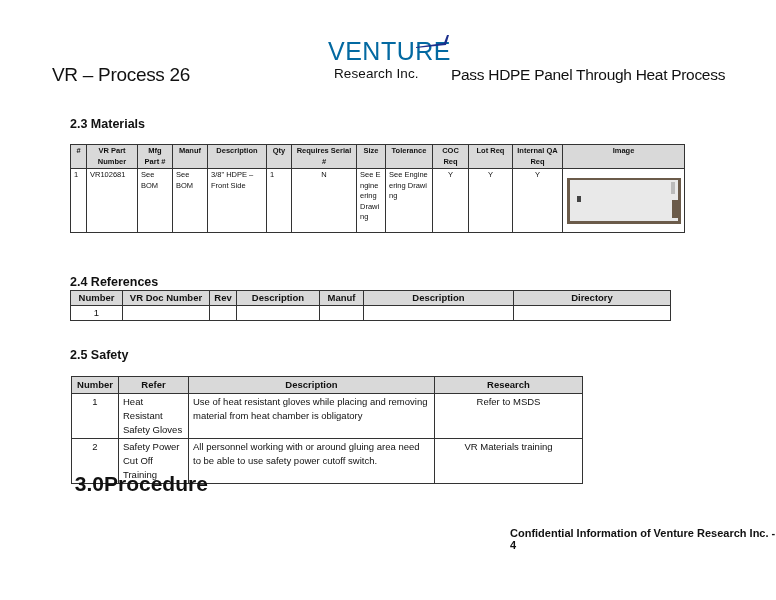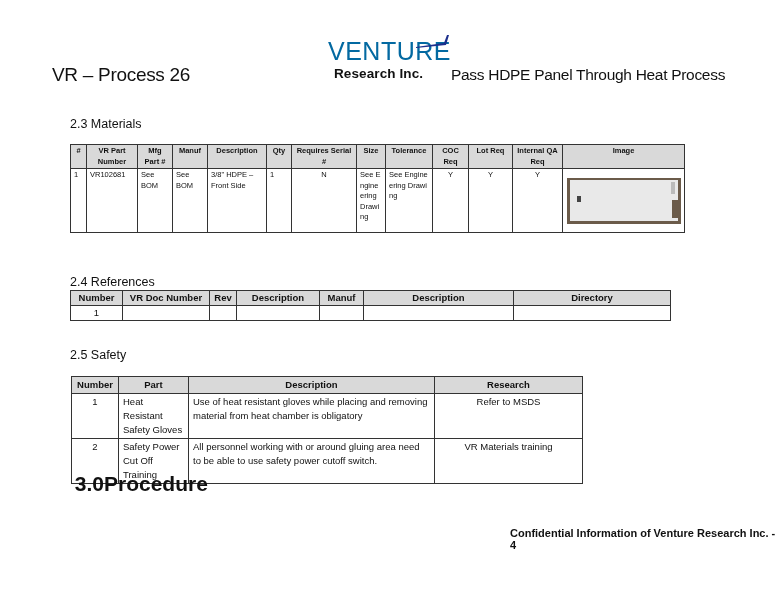--- a/index.html
+++ b/index.html
@@ -6,23 +6,23 @@
   body {
     width: 776px; height: 600px; background: #ffffff; position: relative; overflow: hidden;
     font-family: "Liberation Sans", sans-serif; color: #111;
   }
   .abs { position: absolute; }
   .hdr-left { left: 34px; top: 64px; font-size: 19px; font-family: "Liberation Sans Narrow", "Liberation Sans", sans-serif; letter-spacing: -0.3px; margin-left: 18px; }
   .hdr-right { left: 451px; top: 66px; font-size: 15.5px; letter-spacing: -0.3px; }
   .logo { left: 328px; top: 35px; width: 122px; height: 50px; }
   .logo-venture { position: absolute; left: 0; top: 2px; font-size: 25px; font-weight: normal; color: #0369a1; letter-spacing: 0.5px; font-family: "Liberation Sans", sans-serif; line-height: 28px; }
   .logo-swoosh { position: absolute; left: 88px; top: 0; }
-  .logo-research { position: absolute; left: 6px; top: 31px; font-size: 13.5px; font-weight: bold; color: #111; letter-spacing: 0.1px; }
+  .logo-research { position: absolute; left: 6px; top: 31px; font-size: 13.5px; font-weight: normal; color: #111; letter-spacing: 0.1px; }
 
-  .sec-title { font-weight: normal; font-size: 12.5px; text-align: right; }
+  .sec-title { font-weight: bold; font-size: 12.5px; text-align: right; }
   table { border-collapse: collapse; position: absolute; table-layout: fixed; }
   td, th { border: 1px solid #333; font-size: 7.5px; padding: 1px 3px; vertical-align: top; line-height: 10.5px; }
   th { background: #d9d9d9; font-weight: bold; text-align: center; }
   td.c { text-align: center; }
 
   .ref th, .ref td { font-size: 9.5px; line-height: 12px; padding: 1px 3px; }
   .saf th, .saf td { font-size: 9.5px; line-height: 14px; padding: 1px 4px; }
 
   .proc { left: 44px; top: 472px; font-size: 21px; font-weight: bold; text-align: right; }
   .proc .num { display: inline-block; width: 60px; }
@@ -147,21 +147,21 @@
 <table class="saf" style="left:71px; top:376px; width:511px;">
   <colgroup>
     <col style="width:47px">
       <col style="width:70px">
       <col style="width:246px">
       <col style="width:148px">
   </colgroup>
   <tbody>
       <tr>
     <th>Number</th>
-    <th>Part</th>
+    <th>Refer</th>
     <th>Description</th>
     <th>Research</th>
   </tr>
   <tr>
     <td class="c">1</td>
     <td>Heat Resistant Safety Gloves</td>
     <td>Use of heat resistant gloves while placing and removing material from heat chamber is obligatory</td>
     <td class="c">Refer to MSDS</td>
   </tr>
   <tr>

